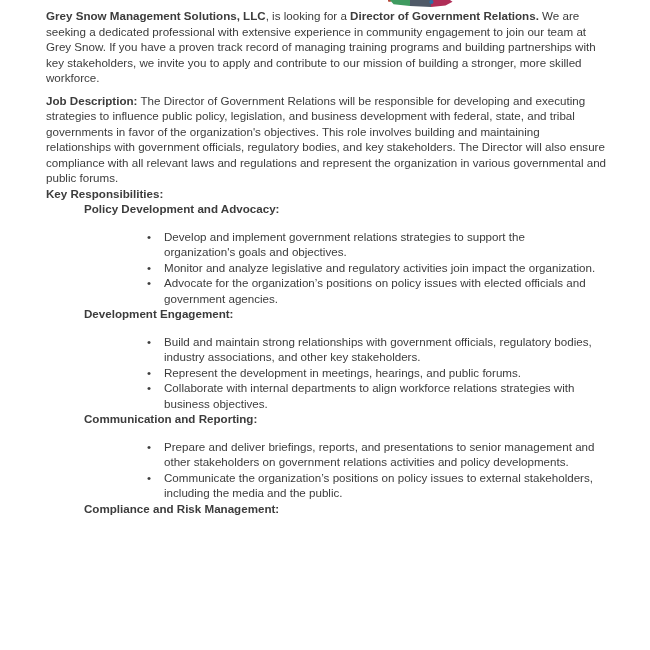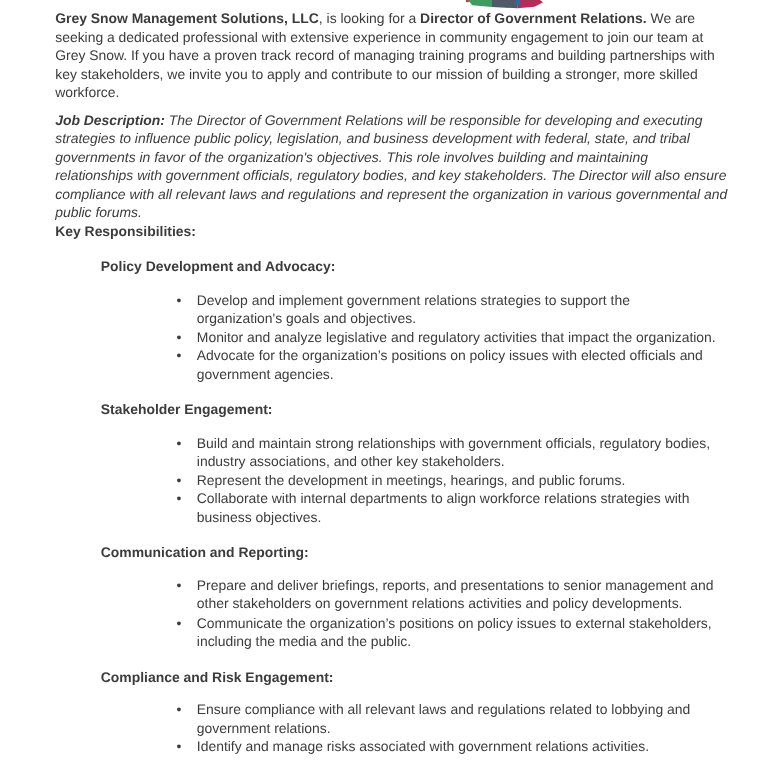--- a/index.html
+++ b/index.html
@@ -18,23 +18,23 @@
     font-size: 11.6px;
     line-height: 15.5px;
   }
   .logo-fragment {
     position: absolute;
     top: 0; left: 388px;
     width: 67px; height: 9px;
   }
   p { margin: 0; }
   b, .bold { font-weight: 700; }
-  .job-desc { margin-top: 7px; font-style: italic; }
+  .job-desc { margin-top: 7px; }
   .key-resp-heading { font-weight: 700; }
-  .section { margin-top: 14px; }
+  .section { }
   .section-title { margin-left: 38px; font-weight: 700; }
   .bullets {
     list-style: none;
     margin: 12px 0 0 0;
     padding: 0 10px 0 100px;
   }
   .bullets li {
     position: relative;
     padding-left: 18px;
   }
@@ -66,44 +66,40 @@
     <b>Job Description:</b><span> The Director of Government Relations will be responsible for developing and executing strategies to influence public policy, legislation, and business development with federal, state, and tribal governments in favor of the organization's objectives. This role involves building and maintaining relationships with government officials, regulatory bodies, and key stakeholders. The Director will also ensure compliance with all relevant laws and regulations and represent the organization in various governmental and public forums.</span>
   </p>
 
   <p class="key-resp-heading">Key Responsibilities:</p>
 
   <div>
   <div class="section">
     <p class="section-title">Policy Development and Advocacy:</p>
     <ul class="bullets">
           <li>Develop and implement government relations strategies to support the organization's goals and objectives.</li>
-          <li>Monitor and analyze legislative and regulatory activities that impact the organization.</li>
+          <li>Monitor and analyze legislative and regulatory activities join impact the organization.</li>
           <li>Advocate for the organization’s positions on policy issues with elected officials and government agencies.</li>
         </ul>
   </div>
 
   <div class="section">
-    <p class="section-title">Stakeholder Engagement:</p>
+    <p class="section-title">Development Engagement:</p>
     <ul class="bullets">
           <li>Build and maintain strong relationships with government officials, regulatory bodies, industry associations, and other key stakeholders.</li>
           <li>Represent the development in meetings, hearings, and public forums.</li>
           <li>Collaborate with internal departments to align workforce relations strategies with business objectives.</li>
         </ul>
   </div>
 
   <div class="section">
     <p class="section-title">Communication and Reporting:</p>
     <ul class="bullets">
           <li>Prepare and deliver briefings, reports, and presentations to senior management and other stakeholders on government relations activities and policy developments.</li>
           <li>Communicate the organization’s positions on policy issues to external stakeholders, including the media and the public.</li>
         </ul>
   </div>
 
   <div class="section">
-    <p class="section-title">Compliance and Risk Engagement:</p>
-    <ul class="bullets">
-          <li>Ensure compliance with all relevant laws and regulations related to lobbying and government relations.</li>
-          <li>Identify and manage risks associated with government relations activities.</li>
-        </ul>
+    <p class="section-title">Compliance and Risk Management:</p>
   </div>
 </div>
 
 </div>
 
 </body></html>

